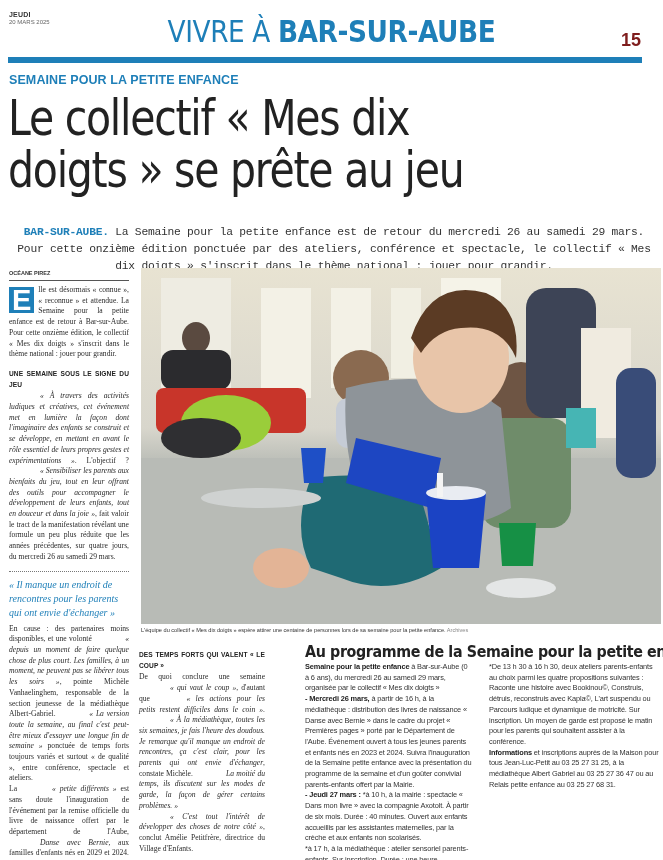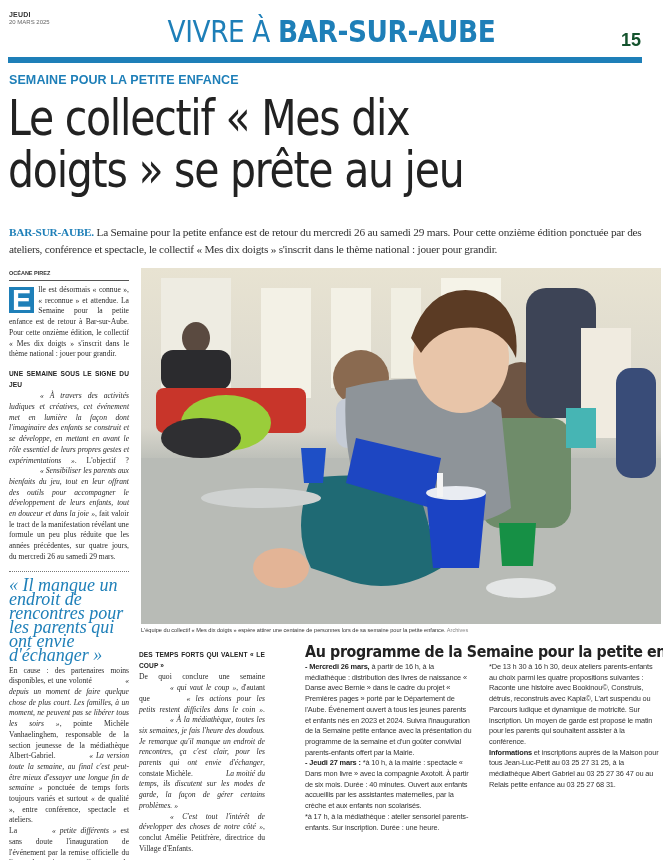--- a/index.html
+++ b/index.html
@@ -5,42 +5,42 @@
   * { box-sizing: border-box; margin: 0; padding: 0; }
   html, body { width: 663px; height: 860px; background: #ffffff; overflow: hidden; }
   body { font-family: "Liberation Serif", serif; color: #222; position: relative; }
 
   .masthead { position: absolute; left: 0; top: 0; width: 650px; height: 70px; }
   .mh-day { position: absolute; left: 9px; top: 11px; font-family: "Liberation Sans", sans-serif; font-size: 7px; font-weight: bold; color: #333; letter-spacing: 0.2px; }
   .mh-date { position: absolute; left: 9px; top: 19px; font-family: "Liberation Sans", sans-serif; font-size: 6px; color: #666; }
   .mh-title { position: absolute; left: 0; width: 663px; top: 14px; text-align: center; font-family: "DejaVu Sans", sans-serif; font-size: 30px; color: #1e7fb8; letter-spacing: -0.5px; transform: scaleX(0.88); transform-origin: center; }
   .mh-title .light { font-weight: normal; }
   .mh-title .bold { font-weight: bold; }
-  .mh-page { position: absolute; right: 9px; top: 30px; font-family: "Liberation Sans", sans-serif; font-size: 18px; font-weight: bold; color: #14532d; }
+  .mh-page { position: absolute; right: 9px; top: 30px; font-family: "Liberation Sans", sans-serif; font-size: 18px; font-weight: bold; color: #7f1d1d; }
   .mh-bar { position: absolute; left: 8px; right: 8px; top: 57px; height: 6px; background: #1e7fb8; }
 
   .kicker { position: absolute; left: 9px; top: 73px; font-family: "Liberation Sans", sans-serif; font-size: 12.5px; font-weight: bold; color: #1e7fb8; letter-spacing: 0.1px; }
 
   .headline { position: absolute; left: 8px; top: 92px; width: 640px; font-family: "DejaVu Sans", sans-serif; font-weight: normal; font-size: 50px; line-height: 52px; color: #222; letter-spacing: -1.5px; transform: scaleX(0.82); transform-origin: left top; width: 780px; }
 
-  .chapo { position: absolute; left: 9px; top: 224px; width: 650px; font-family: Liberation Serif, serif; font-size: 11.3px; line-height: 17px; color: #333; letter-spacing: -0.25px; }
+  .chapo { position: absolute; left: 9px; top: 224px; width: 650px; font-family: Liberation Mono, monospace; font-size: 11.3px; line-height: 17px; color: #333; letter-spacing: -0.25px; text-align: center; }
   .chapo .loc { color: #1e7fb8; font-weight: bold; }
 
   .byline { position: absolute; left: 9px; top: 270px; font-family: "Liberation Sans", sans-serif; font-size: 5.5px; font-weight: bold; color: #333; }
   .byline-rule { position: absolute; left: 9px; top: 280px; width: 120px; height: 1px; background: #555; }
 
   .col { position: absolute; font-size: 7.6px; line-height: 10.7px; text-align: justify; color: #2a2a2a; }
   .col p { margin: 0; }
   .col i { font-style: italic; margin-left: 31px; }
 
   .col1 { left: 9px; top: 285px; width: 120px; }
   .dropcap { float: left; font-family: "Liberation Sans", sans-serif; font-weight: bold; font-size: 29px; line-height: 26px; color: #fff; background: #1e7fb8; padding: 0 3px; margin: 2px 4px 0 0; height: 26px; }
   .subhead { font-family: "Liberation Sans", sans-serif; font-weight: bold; font-size: 6.6px; letter-spacing: 0.1px; color: #222; margin-top: 9px; margin-bottom: 1px; text-transform: uppercase; }
   .dotted-sep { border-top: 1px dotted #777; margin: 8px 0 6px; }
-  .pullquote { font-family: "Liberation Serif", serif; font-style: italic; color: #1e7fb8; font-size: 18px; line-height: 14px; text-align: left; margin-bottom: 4px; }
+  .pullquote { font-family: "Liberation Serif", serif; font-style: italic; color: #1e7fb8; font-size: 10px; line-height: 14px; text-align: left; margin-bottom: 4px; }
 
   .col2 { left: 139px; top: 641px; width: 126px; }
 
   .photo { position: absolute; left: 141px; top: 268px; width: 520px; height: 356px; overflow: hidden; background: #cfd0cc; }
   .caption { position: absolute; left: 141px; top: 627px; width: 500px; font-family: "Liberation Sans", sans-serif; font-size: 5.6px; color: #333; white-space: nowrap; overflow: hidden; }
   .caption .credit { color: #888; }
 
   .box-title { position: absolute; left: 305px; top: 643px; font-family: "DejaVu Sans", sans-serif; font-size: 15.5px; color: #222; letter-spacing: -0.4px; transform: scaleX(0.92); transform-origin: left top; white-space: nowrap; }
   .box { position: absolute; font-family: "Liberation Sans", sans-serif; font-size: 7.4px; line-height: 10.7px; color: #333; letter-spacing: -0.15px; }
   .box b { font-weight: bold; color: #222; }
@@ -145,20 +145,21 @@
 <div class="caption"><span>L'équipe du collectif « Mes dix doigts » espère attirer une centaine de personnes lors de sa semaine pour la petite enfance.</span><span class="credit"> Archives</span></div>
 
 <div class="col col2">
   <div class="subhead">Des temps forts qui valent « le coup »</div>
   <p><span>De quoi conclure une semaine </span><i>« qui vaut le coup »</i><span>, d'autant que </span><i>« les actions pour les petits restent difficiles dans le coin »</i><span>. </span><i>« À la médiathèque, toutes les six semaines, je fais l'heure des doudous. Je remarque qu'il manque un endroit de rencontres, ça c'est clair, pour les parents qui ont envie d'échanger</i><span>, constate Michèle. </span><i>La moitié du temps, ils discutent sur les modes de garde, la façon de gérer certains problèmes. »</i></p>
   <p><i>« C'est tout l'intérêt de développer des choses de notre côté »</i><span>, conclut Amélie Petitfrère, directrice du Village d'Enfants. </span></p>
 </div>
 
 <h2 class="box-title">Au programme de la Semaine pour la petite enfance</h2>
 <div class="box box-left">
+  <p><b>Semaine pour la petite enfance</b><span> à Bar-sur-Aube (0 à 6 ans), du mercredi 26 au samedi 29 mars, organisée par le collectif « Mes dix doigts »</span></p>
   <p><b>- Mercredi 26 mars,</b><span> à partir de 16 h, à la médiathèque : distribution des livres de naissance « Danse avec Bernie » dans le cadre du projet « Premières pages » porté par le Département de l'Aube. Événement ouvert à tous les jeunes parents et enfants nés en 2023 et 2024. Suivra l'inauguration de la Semaine petite enfance avec la présentation du programme de la semaine et d'un goûter convivial parents-enfants offert par la Mairie.</span></p>
   <p><b>- Jeudi 27 mars :</b><span> *à 10 h, à la mairie : spectacle « Dans mon livre » avec la compagnie Axotolt. À partir de six mois. Durée : 40 minutes. Ouvert aux enfants accueillis par les assistantes maternelles, par la crèche et aux enfants non scolarisés.</span></p>
   <p>*à 17 h, à la médiathèque : atelier sensoriel parents-enfants. Sur inscription. Durée : une heure.</p>
 </div>
 <div class="box box-right">
   <p>*De 13 h 30 à 16 h 30, deux ateliers parents-enfants au choix parmi les quatre propositions suivantes : Raconte une histoire avec Bookinou©, Construis, détruis, reconstruis avec Kapla©, L'art suspendu ou Parcours ludique et dynamique de motricité. Sur inscription. Un moyen de garde est proposé le matin pour les parents qui souhaitent assister à la conférence.</p>
   <p><b>Informations</b><span> et inscriptions auprès de la Maison pour tous Jean-Luc-Petit au 03 25 27 31 25, à la médiathèque Albert Gabriel au 03 25 27 36 47 ou au Relais petite enfance au 03 25 27 68 31.</span></p>
 </div>
 
 </body></html>

